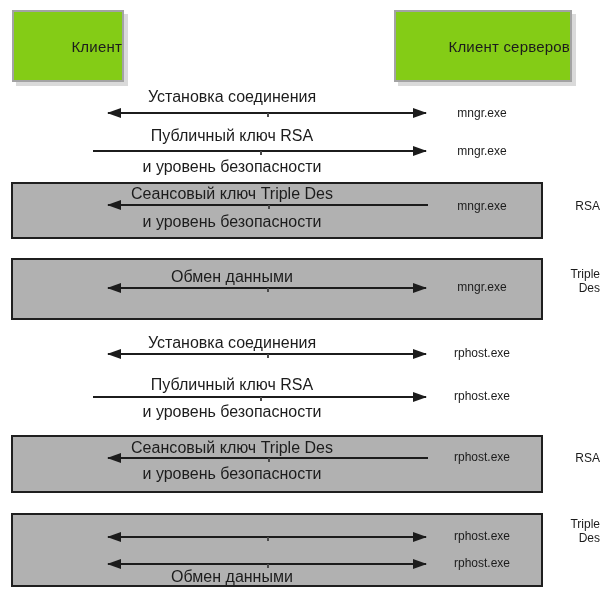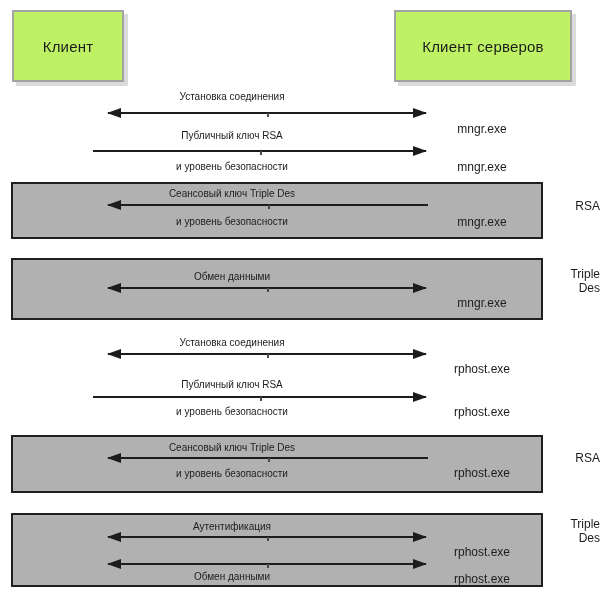--- a/index.html
+++ b/index.html
@@ -1,42 +1,42 @@
 <!DOCTYPE html>
 <html><head>
 <meta charset="utf-8">
 <style>
   html,body{margin:0;padding:0;background:#ffffff;}
   .stage{
     position:relative;width:601px;height:599px;background:#ffffff;overflow:hidden;
     font-family:"Liberation Sans","DejaVu Sans",sans-serif;color:#1c1c1c;
   }
   .node{
-    position:absolute;background:#bef264;border:2px solid #a3a3a3;
+    position:absolute;background:#84cc16;border:2px solid #a3a3a3;
     box-shadow:4px 4px 0 #dadada;box-sizing:border-box;
-    display:flex;align-items:center;justify-content:center;
+    display:flex;align-items:center;justify-content:flex-end;
     font-size:15px;letter-spacing:.2px;
   }
   .node.client{left:12px;top:10px;width:112px;height:72px;}
   .node.server{left:394px;top:10px;width:178px;height:72px;}
   .band{
     position:absolute;left:11px;width:532px;background:#b1b1b1;
     border:2px solid #1f1f1f;box-sizing:border-box;
   }
   .band.b1{top:182px;height:57px;}
   .band.b2{top:258px;height:62px;}
   .band.b3{top:435px;height:58px;}
   .band.b4{top:513px;height:74px;}
   .mlabel{
     position:absolute;left:67px;width:330px;text-align:center;
-    font-size:10px;line-height:14px;white-space:nowrap;
+    font-size:16px;line-height:14px;white-space:nowrap;
   }
   .proc{
     position:absolute;left:437px;width:90px;text-align:center;
-    font-size:12px;line-height:14px;white-space:nowrap;margin-top:16px;
+    font-size:12px;line-height:14px;white-space:nowrap;
   }
   .side{
     position:absolute;left:546px;width:54px;text-align:right;
     font-size:12px;line-height:14px;
   }
   .arrow{position:absolute;height:10px;}
   .arrow .line{position:absolute;top:4px;left:1px;right:1px;height:2px;background:#1c1c1c;}
   .arrow .tick{position:absolute;left:50%;top:5px;width:2px;height:4px;background:#4a4a4a;}
   .ah{position:absolute;top:0;width:0;height:0;border-top:5px solid transparent;border-bottom:5px solid transparent;}
   .ah.l{left:0;border-right:14px solid #1c1c1c;}
@@ -122,21 +122,20 @@
 
   <div class="mlabel" style="top:441px">Сеансовый ключ Triple Des</div>
   <div class="arrow dir-left" style="left:107px;top:453px;width:321px">
     <i class="ah l"></i>
     <i class="line"></i>
     <i class="tick"></i>
   </div>
   <div class="mlabel" style="top:467px">и уровень безопасности</div>
   <div class="proc" style="top:450px">rphost.exe</div>
 
-  <div class="mlabel" style="top:520px">Аутентификация</div>
   <div class="arrow" style="left:107px;top:532px;width:320px">
     <i class="ah l"></i>
     <i class="line"></i>
     <i class="tick"></i>
     <i class="ah r"></i>
   </div>
   <div class="proc" style="top:529px">rphost.exe</div>
 
   <div class="arrow" style="left:107px;top:559px;width:320px">
     <i class="ah l"></i>

